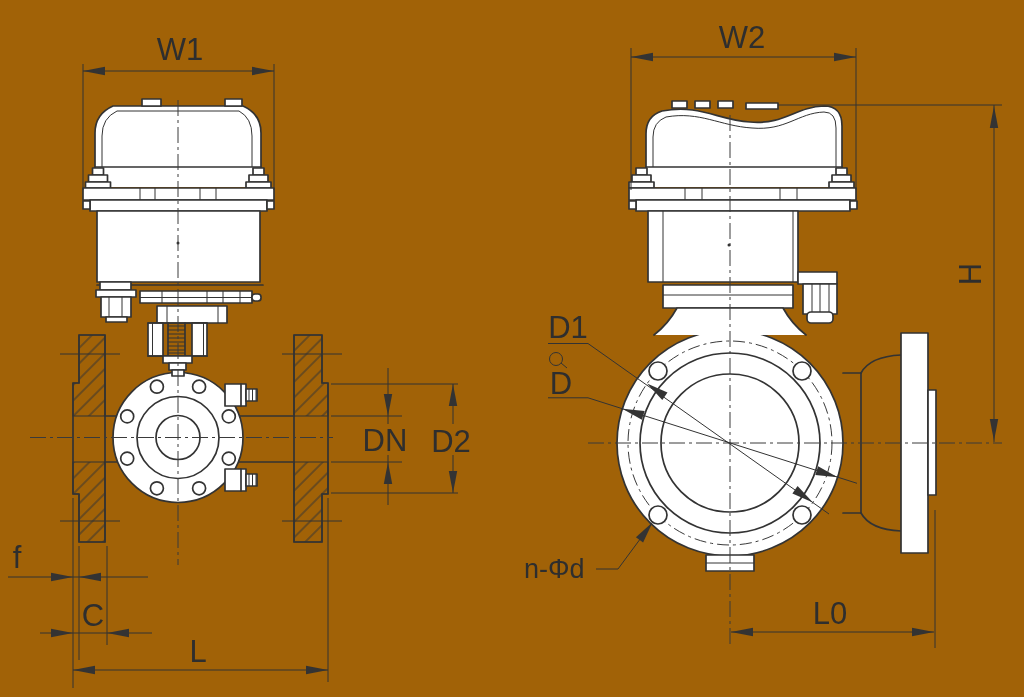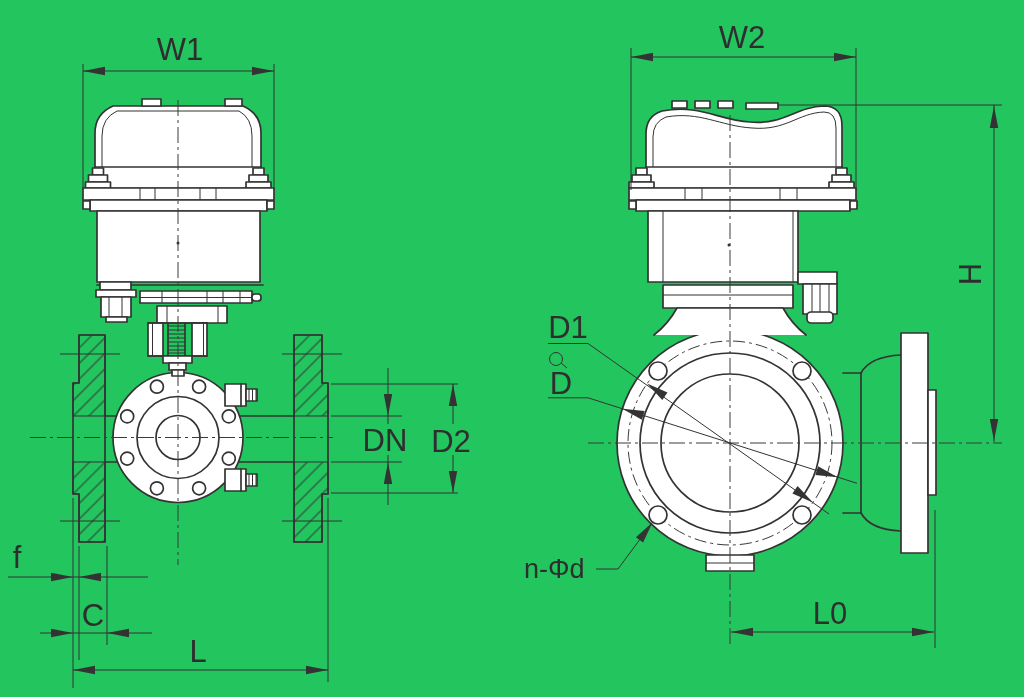--- a/index.html
+++ b/index.html
@@ -1,16 +1,16 @@
 <!DOCTYPE html>
 <html><head>
 <meta charset="utf-8">
 <style>
   html,body{margin:0;padding:0;background:#fff;}
-  .stage{width:1024px;height:697px;background:#22c55e;position:relative;overflow:hidden;text-decoration:underline;}
+  .stage{width:1024px;height:697px;background:#a16207;position:relative;overflow:hidden;text-decoration:underline;}
   svg{display:block;}
   .ol{fill:none;stroke:#333;stroke-width:1.7;stroke-linejoin:round;stroke-linecap:round;}
   .olf{fill:#fff;stroke:#333;stroke-width:1.7;stroke-linejoin:round;}
   .thin{fill:none;stroke:#333;stroke-width:1;}
   .cl{fill:none;stroke:#3a3a3a;stroke-width:1;stroke-dasharray:16 4 3 4;}
   .bc{fill:none;stroke:#3a3a3a;stroke-width:1;stroke-dasharray:12 4 3 4;}
   .arw{fill:#333;stroke:none;}
   .hatched{fill:url(#hatch);stroke:#333;stroke-width:1.2;}
   text{font-family:"Liberation Sans","DejaVu Sans",sans-serif;fill:#2e2e2e;}
   .lbl{font-size:31px;}

